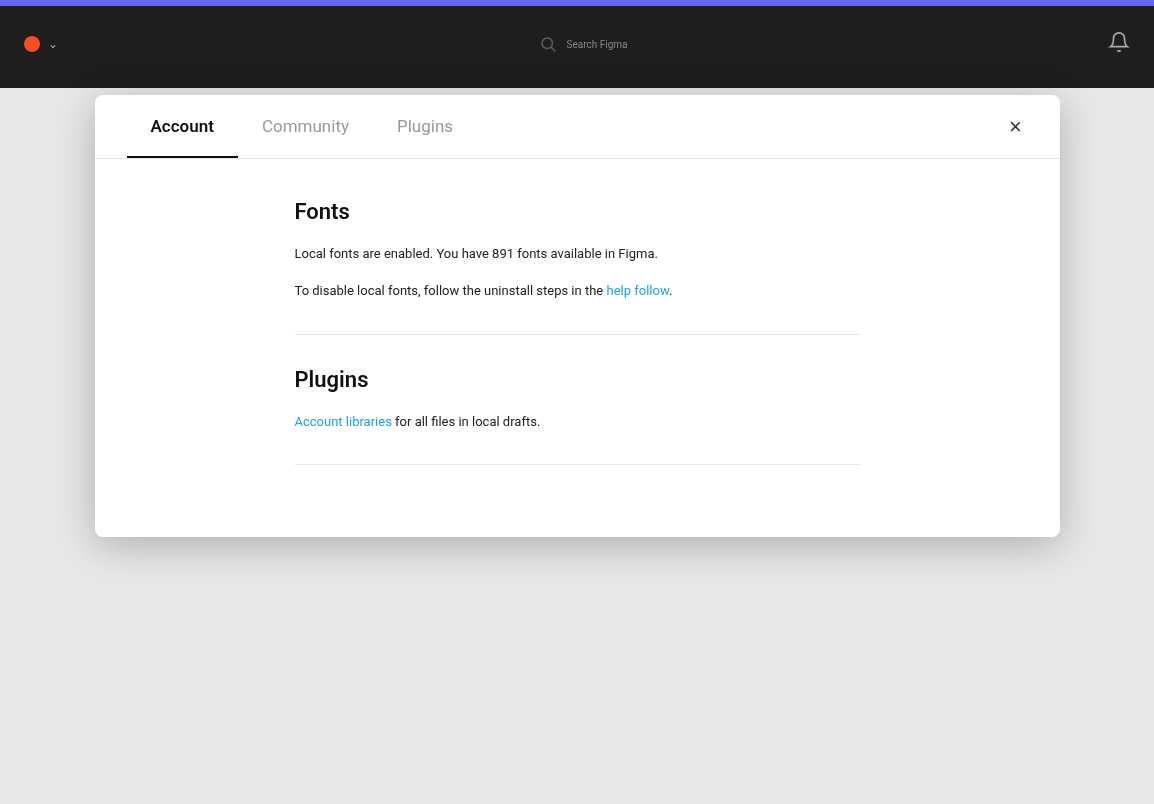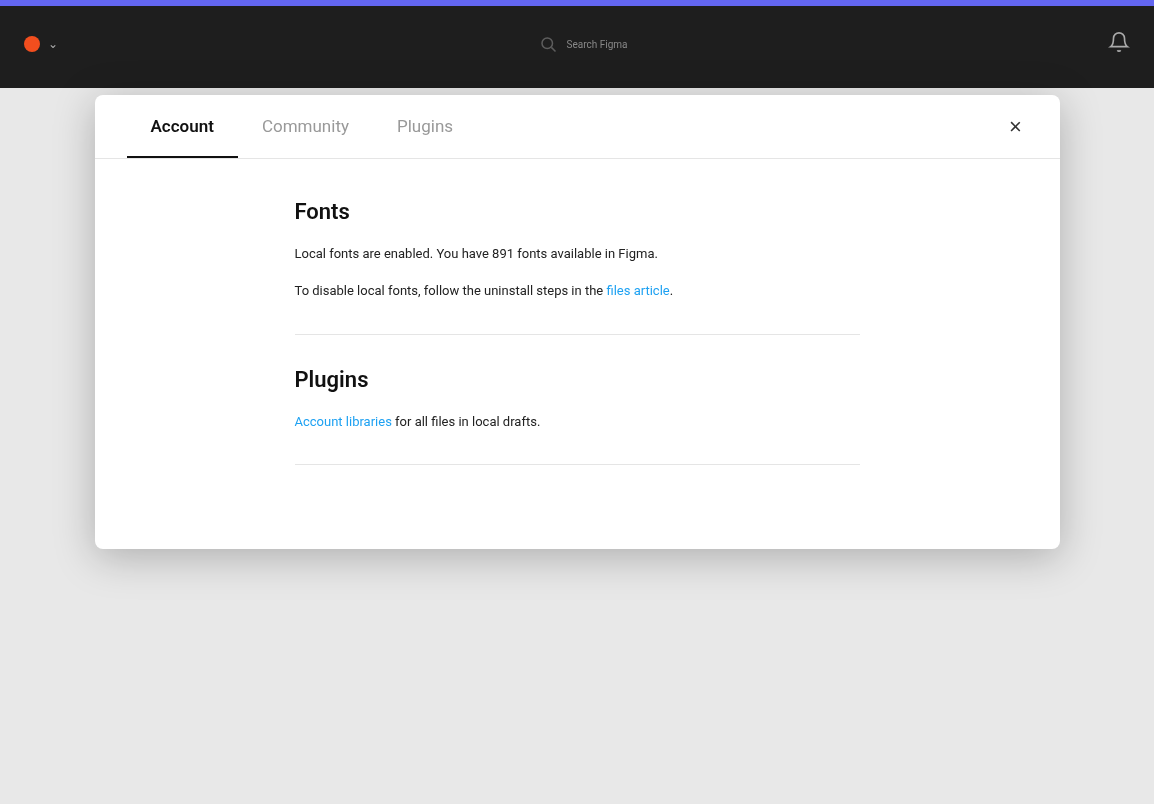--- a/index.html
+++ b/index.html
@@ -170,21 +170,21 @@
       font-size: 22px;
       color: #333;
       border: none;
       background: none;
     }
 
     
     .modal-body {
       flex: 1;
       overflow-y: auto;
-      padding: 40px 200px 52px 200px;
+      padding: 40px 200px 40px 200px;
     }
 
     
     .section {
       margin-bottom: 32px;
     }
 
     .section-title {
       font-size: 22px;
       font-weight: 600;
@@ -261,21 +261,21 @@
     </div>
 
     <div class="modal-body">
 
       <div class="section">
         <div class="section-title">Fonts</div>
         <p class="section-text">
           <span>Local fonts are enabled. You have 891 fonts available in Figma.</span>
         </p>
         <p class="section-text">
-          <span>To disable local fonts, follow the uninstall steps in the </span><a class="link">files article</a><span>.</span>
+          <span>To disable local fonts, follow the uninstall steps in the </span><a class="link">help follow</a><span>.</span>
         </p>
       </div>
 
       <div class="section-divider"></div>
 
       <div class="section">
         <div class="section-title">Plugins</div>
         <p class="section-text">
           <a class="link">Account libraries</a><span> for all files in local drafts.</span>
         </p>

